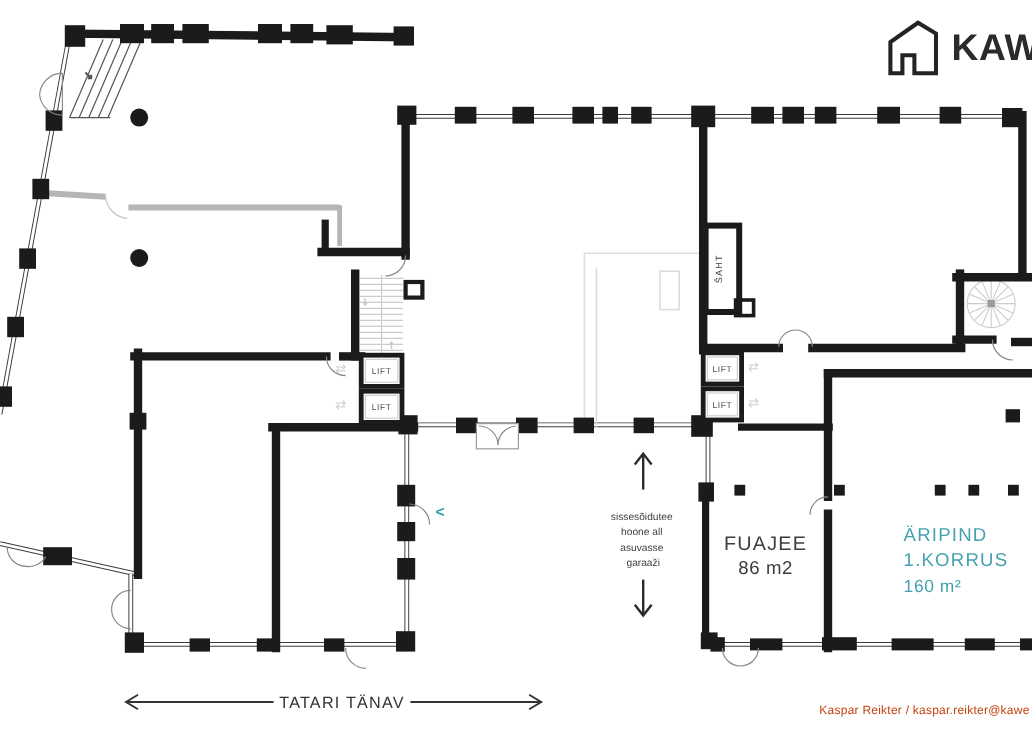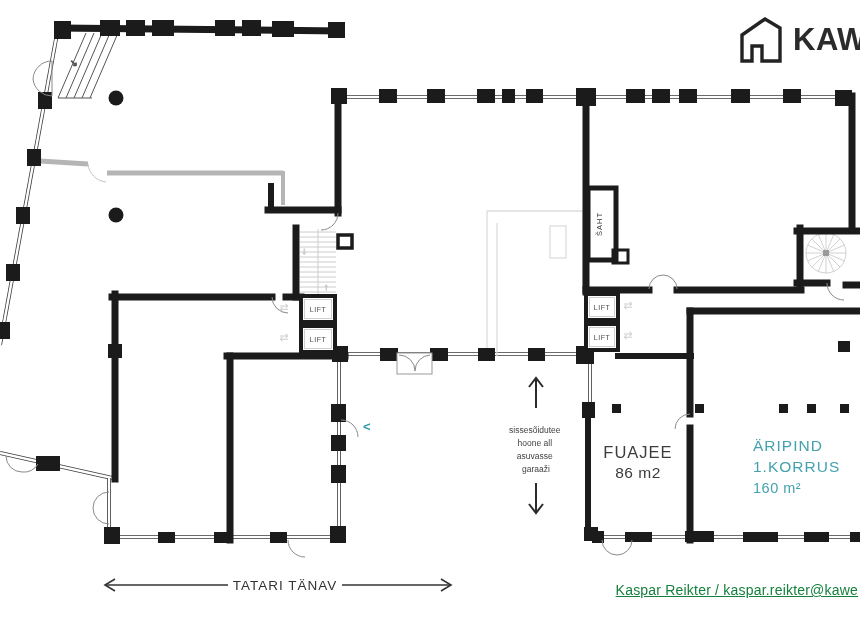--- a/index.html
+++ b/index.html
@@ -7,22 +7,22 @@
     width:860px;height:620px;overflow:hidden;position:relative;
     background:#ffffff;font-family:"Liberation Sans",sans-serif;
   }
   svg{position:absolute;left:0;top:0;}
   .logo{position:absolute;left:733px;top:14px;width:130px;height:56px;display:flex;align-items:center;}
   .logo-text{
     position:absolute;left:60px;top:8px;font-size:31px;font-weight:bold;
     color:#2b2b2b;letter-spacing:.5px;white-space:nowrap;
   }
   .credit{
-    position:absolute;right:2px;bottom:22px;font-size:14px;color:#15803d;
-    white-space:nowrap;letter-spacing:.2px;text-decoration:underline;
+    position:absolute;right:2px;bottom:22px;font-size:10px;color:#c2410c;
+    white-space:nowrap;letter-spacing:.2px;
   }
   .plan-text{fill:#3d3d3d;}
 </style>
 </head>
 <body>
 
 <svg width="860" height="620" viewBox="0 0 860 620">
 
   <g stroke-linecap="butt">
 

